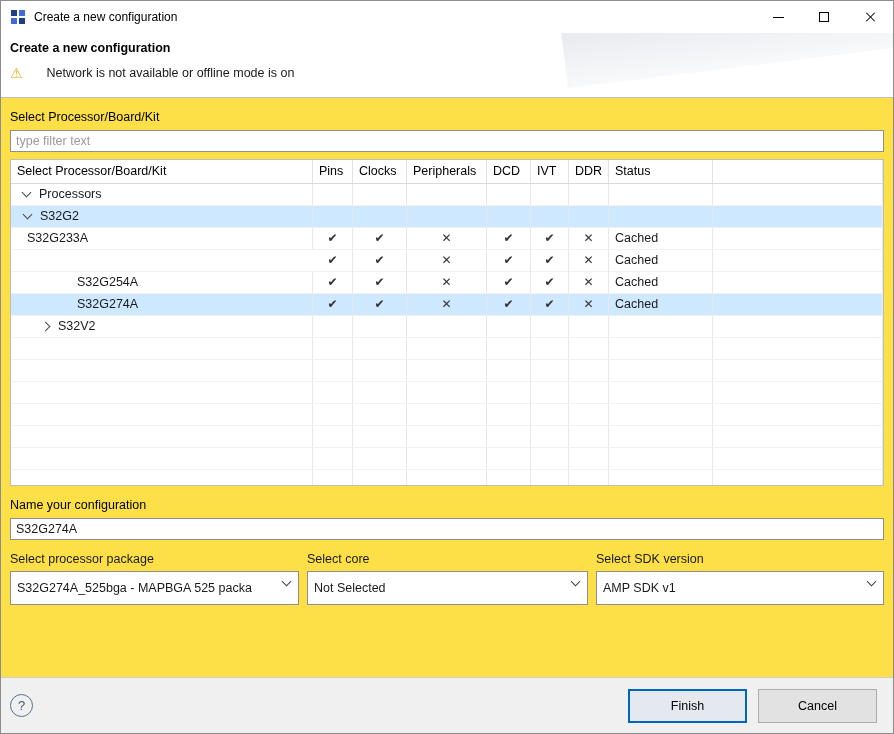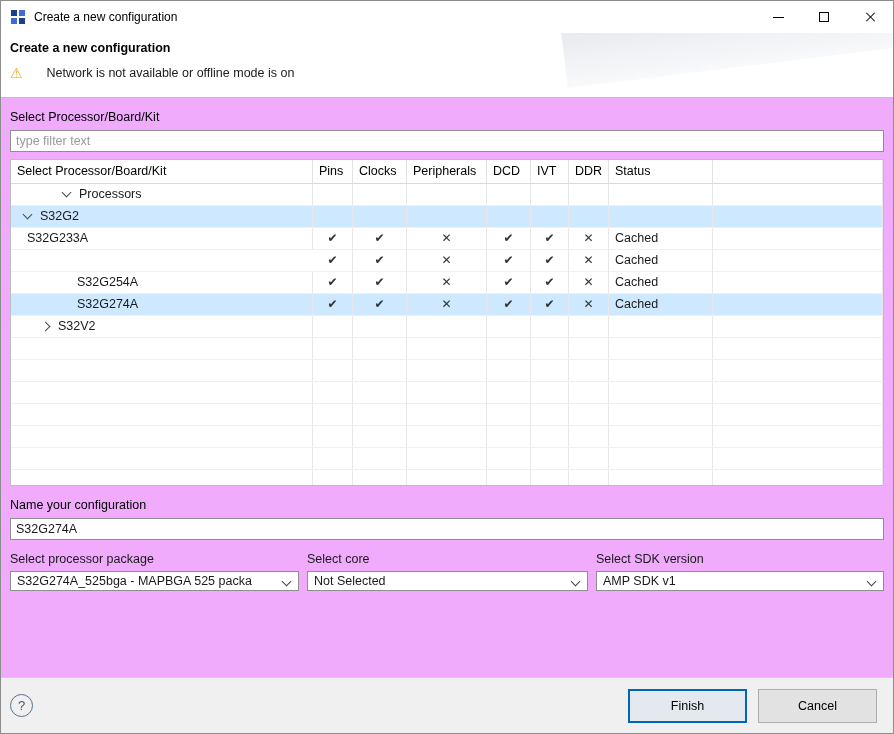--- a/index.html
+++ b/index.html
@@ -30,21 +30,21 @@
   .x-glyph::after  { transform:rotate(-45deg); }
   
   .wizard-header { position:relative; height:65px; background:#fff; border-bottom:1px solid #bfbfbf; padding:8px 0 0 9px; flex:0 0 auto; overflow:hidden; }
   .decor { position:absolute; top:0; right:0; width:320px; height:100%; z-index:0; }
   .decor::before { content:''; position:absolute; top:-26px; right:-50px; width:380px; height:58px;
                    background:linear-gradient(to bottom,#e7eaee,#f8f9fb); transform:rotate(-7deg); }
   .wizard-title { position:relative; z-index:1; font-weight:bold; font-size:12.5px; color:#000; }
   .warning-row { position:relative; z-index:1; display:flex; gap:24px; margin-top:11px; }
   .warn-icon::before { content:'\26A0'; color:#f0a30a; font-size:14px; line-height:1; }
   
-  .dlg-body { flex:1 1 auto; background:#f0abfc; padding:12px 9px 0 9px; overflow:hidden; }
+  .dlg-body { flex:1 1 auto; background:#fde047; padding:12px 9px 0 9px; overflow:hidden; }
   .section-label { margin:0 0 6px 0; color:#000; }
   .text-input {
     width:100%; height:22px; border:1px solid #8f8f8f; background:#fff;
     font-family:"Liberation Sans", sans-serif; font-size:12.5px; color:#1a1a1a;
     padding:8px 5px; outline:none; display:block;
   }
   .text-input::placeholder { color:#9a9a9a; }
   .filter-input { margin-bottom:7px; }
   
   .ptable { background:#fff; border:1px solid #bdbdbd; height:327px; overflow:hidden; margin-bottom:12px; }
@@ -57,21 +57,21 @@
   .name-cell { display:flex; align-items:center; }
   .mark-cell { text-align:center; font-size:12px; color:#333; }
   .status-cell { padding-left:6px; }
   .chev { width:7px; height:7px; border-right:1.4px solid #4a4a4a; border-bottom:1.4px solid #4a4a4a; display:inline-block; flex:0 0 auto; margin-right:9px; }
   .chev.expanded  { transform:rotate(45deg); margin-top:-4px; }
   .chev.collapsed { transform:rotate(-45deg); }
   .chev-space { width:16px; flex:0 0 auto; display:inline-block; }
   
   .selects-labels, .selects-row { display:grid; grid-template-columns:289px 281px 288px; column-gap:8px; }
   .selects-labels { margin:12px 0 5px 0; }
-  .combo { position:relative; height:20px; background:#fff; border:1px solid #8f8f8f; padding:0 22px 0 6px;
+  .combo { position:relative; height:34px; background:#fff; border:1px solid #8f8f8f; padding:0 22px 0 6px;
            display:flex; align-items:center; white-space:nowrap; overflow:hidden; }
   .combo .arrow { position:absolute; right:8px; top:6px; width:7px; height:7px;
                   border-right:1.3px solid #444; border-bottom:1.3px solid #444; transform:rotate(45deg); }
   
   .footer { flex:0 0 auto; height:56px; border-top:1px solid #cfcfcf; background:#f0f0f0;
             display:flex; align-items:center; padding:0 16px 0 9px; }
   .help-btn { width:23px; height:23px; border-radius:50%; border:1.5px solid #56718e; color:#3c5a78;
               display:flex; align-items:center; justify-content:center; font-size:13px; background:transparent; }
   .spacer { flex:1 1 auto; }
   .btn { height:34px; min-width:119px; background:#e2e2e2; border:1px solid #adadad;
@@ -126,21 +126,21 @@
         <div class="hcell">Clocks</div>
         <div class="hcell">Peripherals</div>
         <div class="hcell">DCD</div>
         <div class="hcell">IVT</div>
         <div class="hcell">DDR</div>
         <div class="hcell">Status</div>
         <div class="hcell"></div>
       </div>
       <div id="tree-rows">
           <div class="trow cols">
-            <div class="tcell name-cell" style="padding-left: 12px; margin-left: 40px;">
+            <div class="tcell name-cell" style="padding-left: 12px;">
               <span class="chev expanded"></span>
               <span>Processors</span>
             </div>
             <div class="tcell mark-cell"></div>
             <div class="tcell mark-cell"></div>
             <div class="tcell mark-cell"></div>
             <div class="tcell mark-cell"></div>
             <div class="tcell mark-cell"></div>
             <div class="tcell mark-cell"></div>
             <div class="tcell status-cell"></div>

